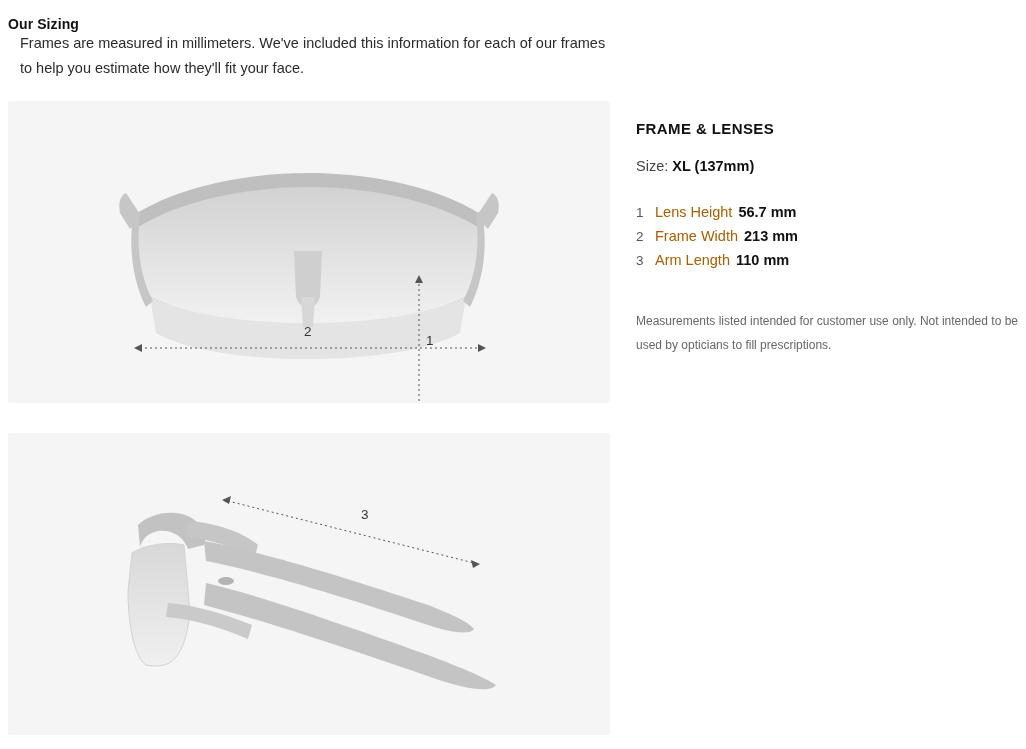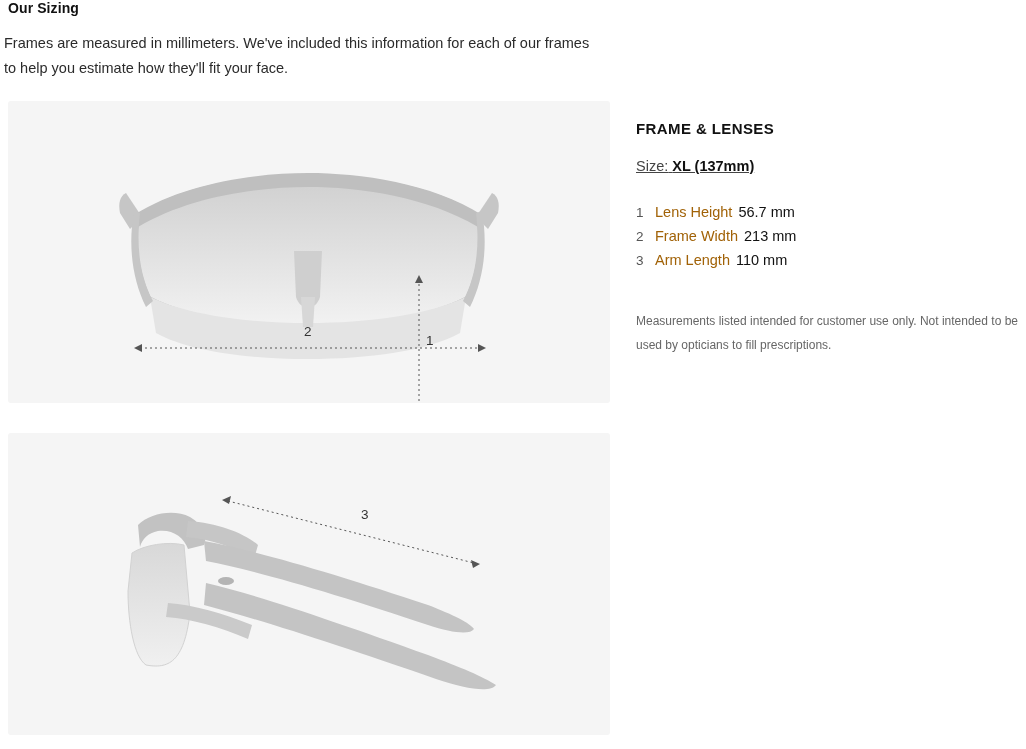--- a/index.html
+++ b/index.html
@@ -16,29 +16,29 @@
     overflow: hidden;
   }
   .page {
     position: relative;
     width: 1026px;
     height: 749px;
   }
   .heading {
     position: absolute;
     left: 8px;
-    top: 0px;
+    top: 16px;
     font-size: 14px;
     font-weight: bold;
     color: #111111;
     letter-spacing: 0.1px;
   }
   .intro {
     position: absolute;
-    left: 4px;
+    left: 20px;
     top: 31px;
     width: 590px;
     font-size: 14.5px;
     line-height: 25px;
     color: #2b2b2b;
   }
   .panel {
     position: absolute;
     background: #f5f5f5;
     border-radius: 3px;
@@ -68,21 +68,20 @@
     font-size: 15px;
     font-weight: bold;
     letter-spacing: 0.4px;
     color: #111111;
     margin: 19px 0 0 0;
   }
   .spec-size {
     font-size: 14.5px;
     color: #444444;
     margin-top: 21px;
-    text-decoration: underline;
   }
   .spec-size b {
     color: #111111;
     font-weight: bold;
   }
   .meas-list {
     margin-top: 27px;
   }
   .meas-row {
     display: flex;
@@ -94,21 +93,21 @@
   }
   .meas-num {
     width: 19px;
     color: #555555;
     font-size: 13.5px;
   }
   .meas-label {
     color: #a16207;
   }
   .meas-value {
-    font-weight: normal;
+    font-weight: bold;
     color: #111111;
     margin-left: 6px;
   }
   .spec-note {
     margin-top: 37px;
     font-size: 12px;
     line-height: 24px;
     color: #666666;
     width: 388px;
   }

